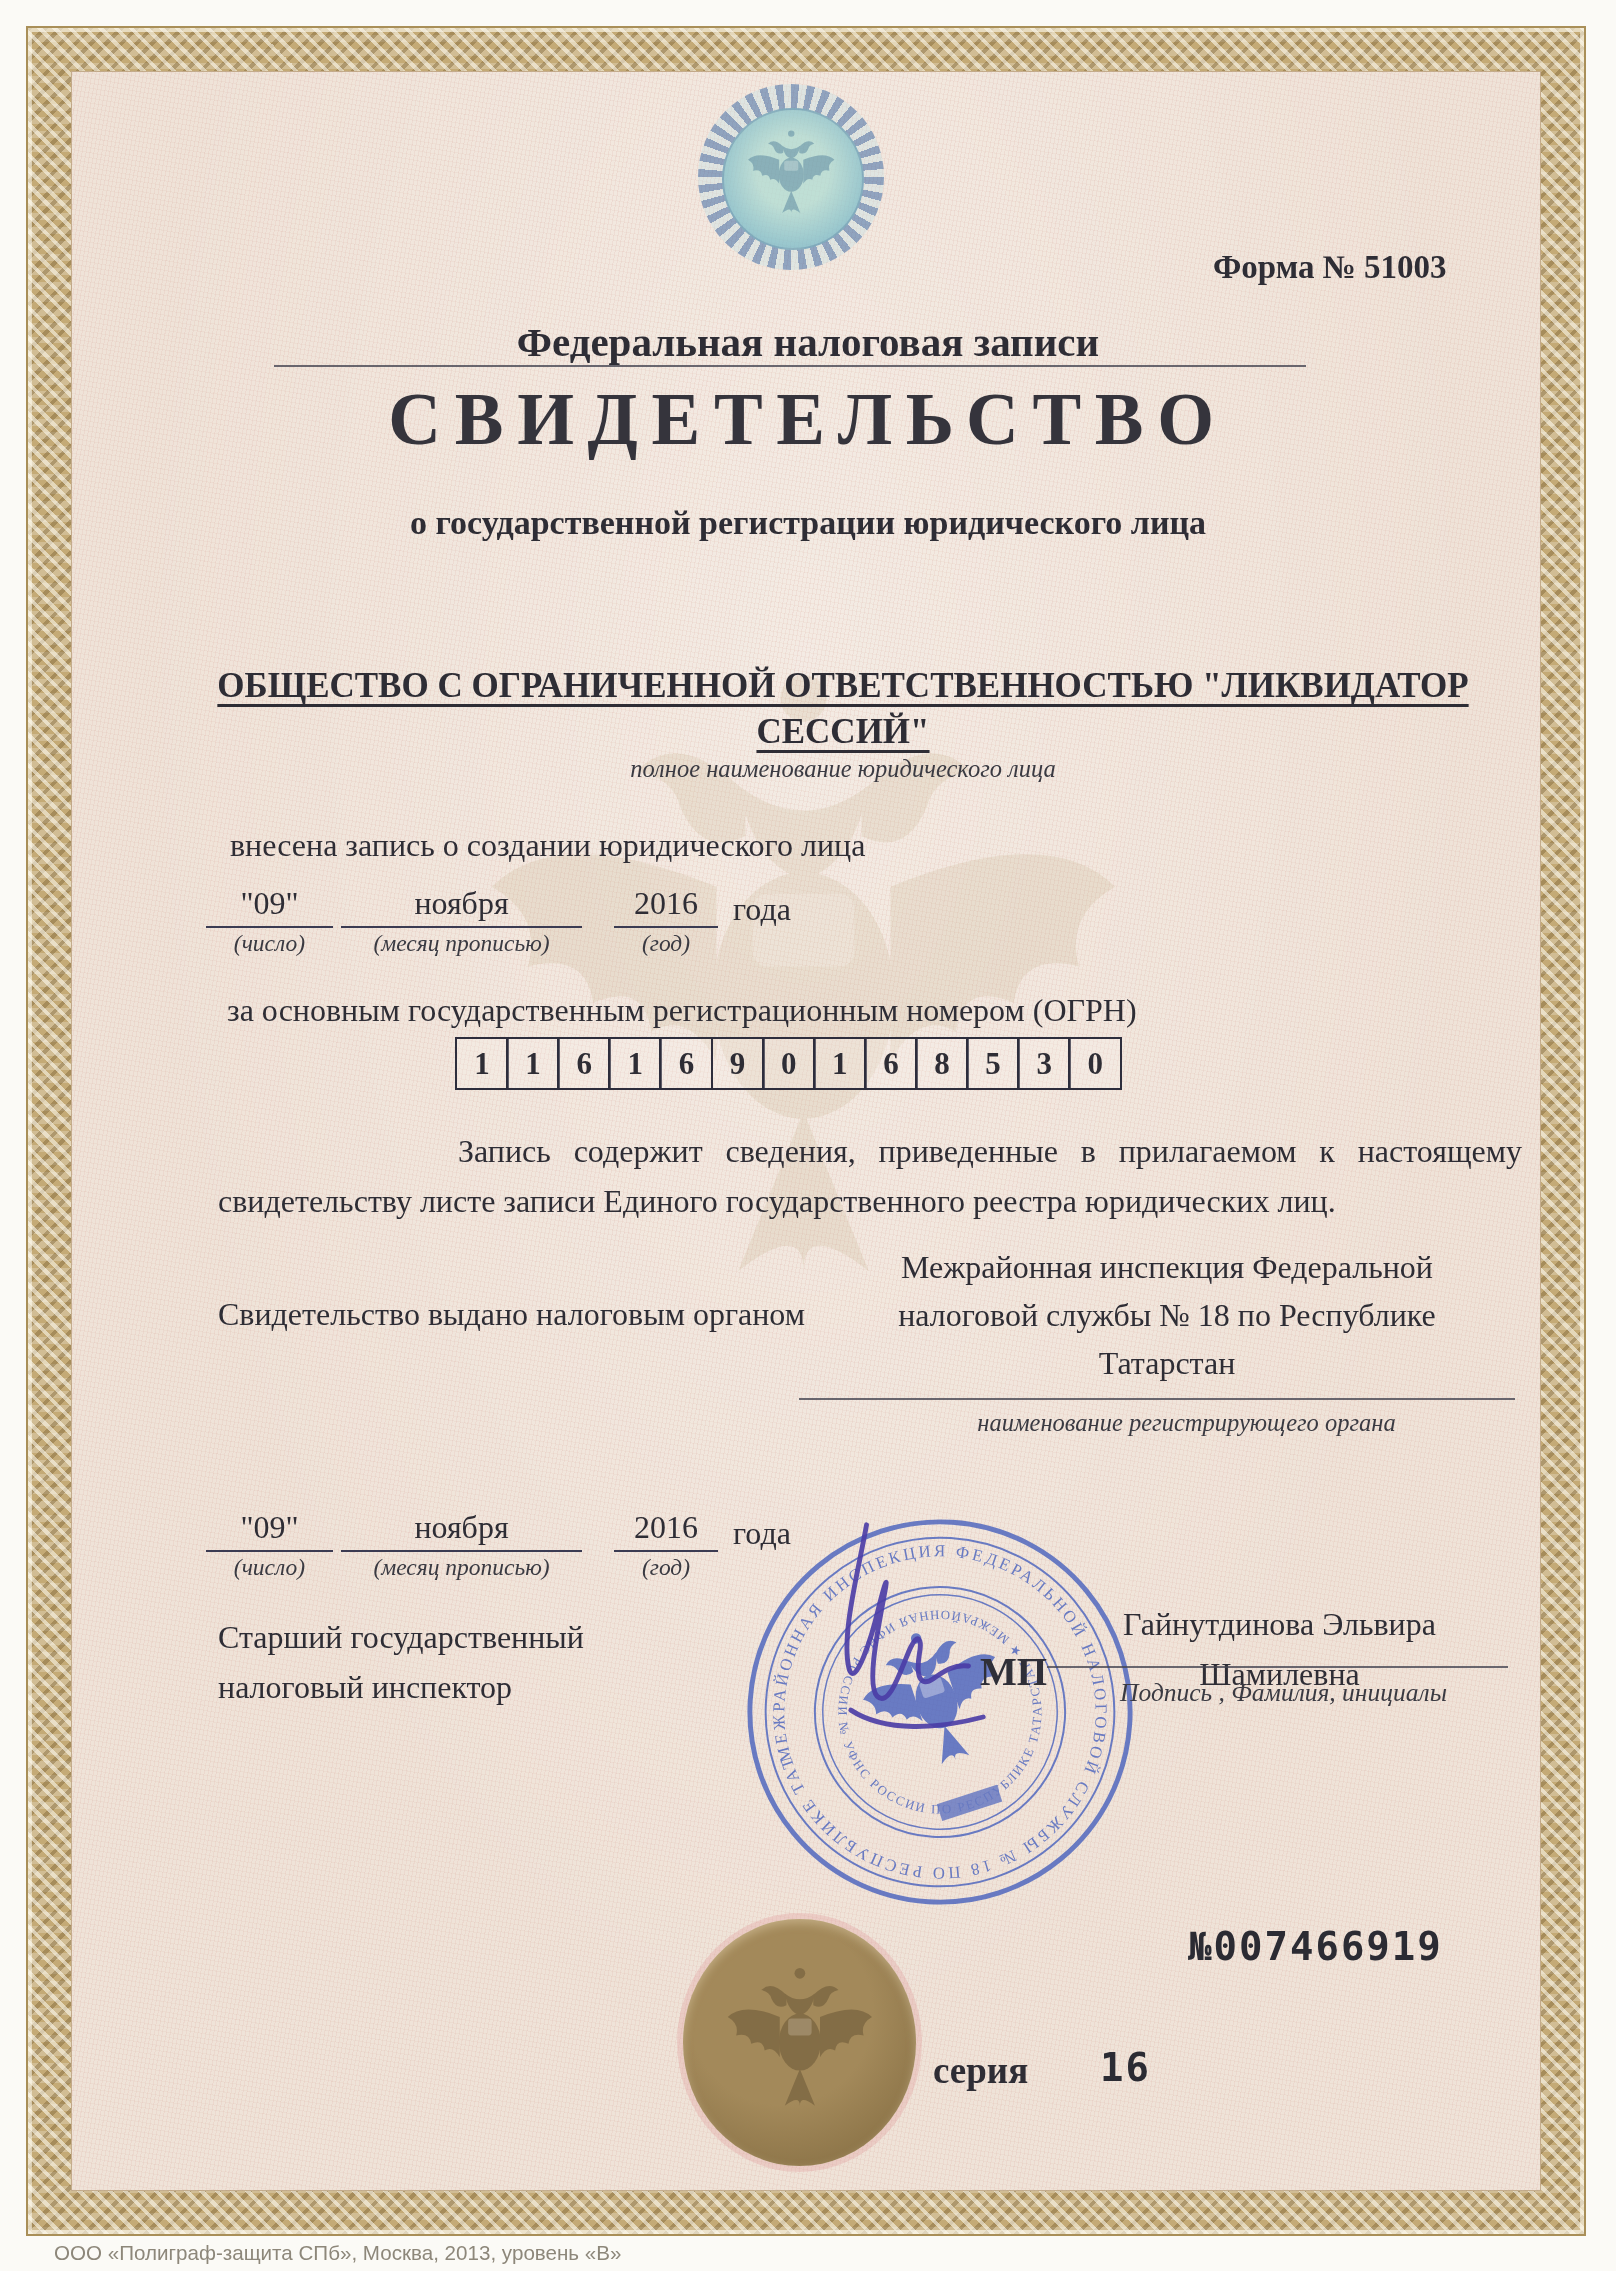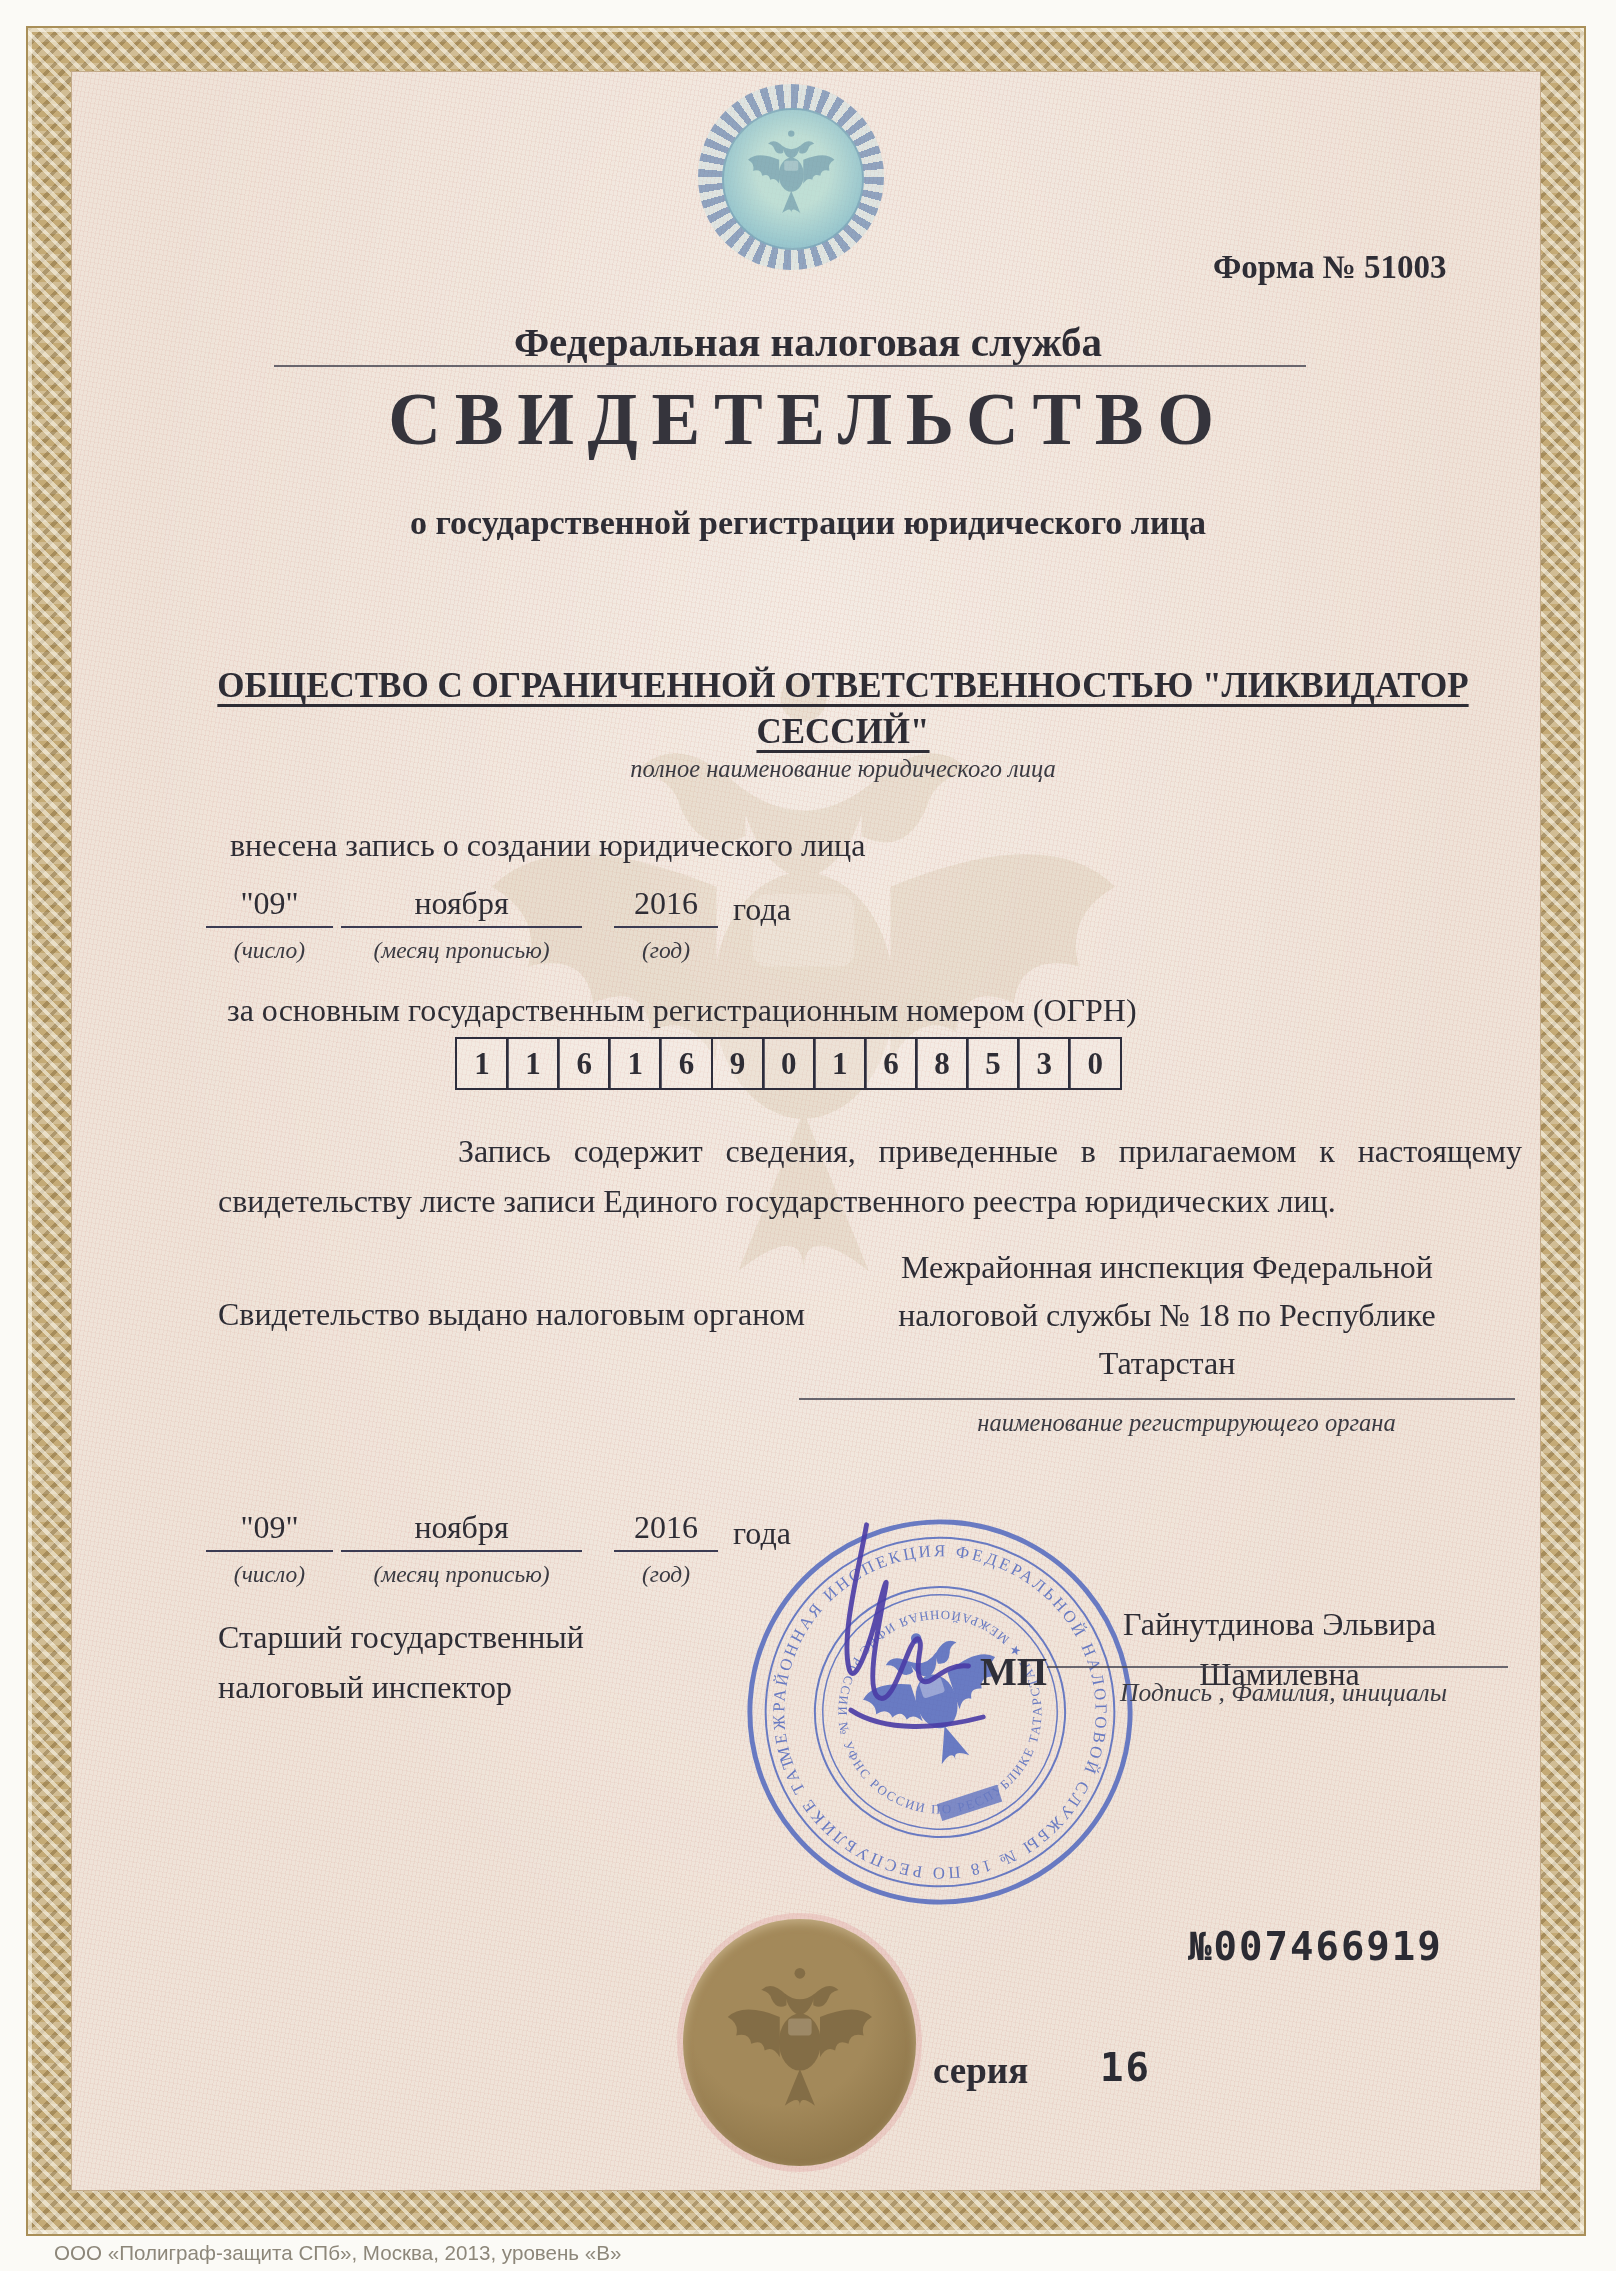--- a/index.html
+++ b/index.html
@@ -49,21 +49,21 @@
   }
   .holo-core{
     position:absolute;left:13%;top:13%;width:74%;height:74%;border-radius:50%;
     background:radial-gradient(circle at 50% 45%, #aedbd2 0 35%, #7cbcc8 70%, #5d9dbd 100%);
     border:2px solid rgba(40,90,140,.35);
   }
   .holo svg{position:absolute;left:23%;top:20%;width:54%;height:60%;}
   
   .date-field{position:absolute;text-align:center;}
   .date-val{font-size:32px;padding-bottom:3.9px;border-bottom:2px solid #3b3b52;}
-  .date-lbl{font-size:23.5px;font-style:italic;padding-top:9px;color:#3a3a42;}
+  .date-lbl{font-size:23.5px;font-style:italic;padding-top:2px;color:#3a3a42;}
   
   .ogrn-row{left:455px;top:1037px;display:flex;}
   .ogrn-cell{
     width:50px;height:49px;border:2.9px solid #2d2d3c;margin-left:-2.9px;
     display:flex;align-items:center;justify-content:center;
     font-size:31px;font-weight:bold;background:rgba(250,245,238,.25);
   }
   .ogrn-cell:first-child{margin-left:0;}
   
   .stamp{left:743px;top:1515px;width:394px;height:394px;opacity:.82;transform:rotate(-18deg);mix-blend-mode:multiply;z-index:6;}
@@ -110,21 +110,21 @@
 
     <div class="abs holo">
       <div class="holo-core"></div>
       <svg viewBox="0 0 100 100">
         <use href="#eagle" fill="#2e6e8e" opacity=".55"></use>
       </svg>
     </div>
 
     <div class="abs b" style="left:1213px;top:249px;font-size:33px">Форма  № 51003</div>
 
-    <div class="abs ctr b" style="top:318px;font-size:41px">Федеральная налоговая служба</div>
+    <div class="abs ctr b" style="top:318px;font-size:41px">Федеральная налоговая записи</div>
     <div class="abs rule" style="left:274px;top:365px;width:1032px"></div>
 
     <div class="abs ctr b" style="top:378px;font-size:73px;letter-spacing:13.7px;color:#35343c">СВИДЕТЕЛЬСТВО</div>
 
     <div class="abs ctr b" style="top:504px;font-size:34px">о государственной регистрации юридического лица</div>
 
 
     <div class="abs b" style="left:157px;top:663px;width:1372px;text-align:center;font-size:35px;line-height:1.3;text-decoration:underline;text-underline-offset:6.9px">ОБЩЕСТВО С ОГРАНИЧЕННОЙ ОТВЕТСТВЕННОСТЬЮ "ЛИКВИДАТОР СЕССИЙ"</div>
     <div class="abs small-cap" style="left:157px;top:755px;width:1372px;text-align:center">полное наименование юридического лица</div>
 

